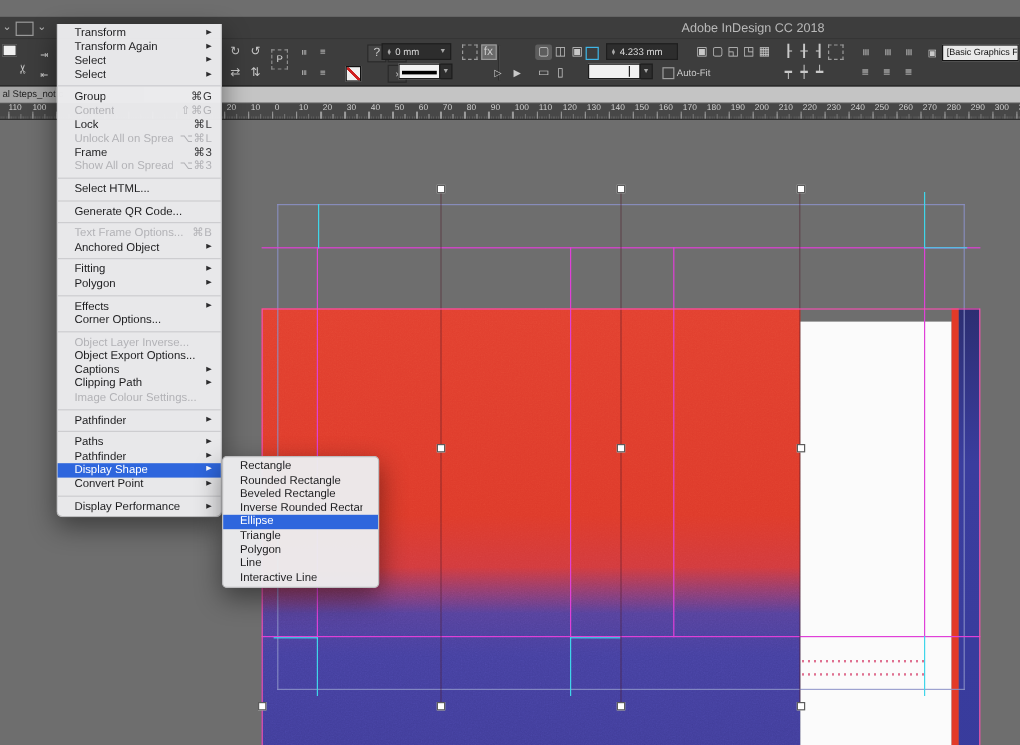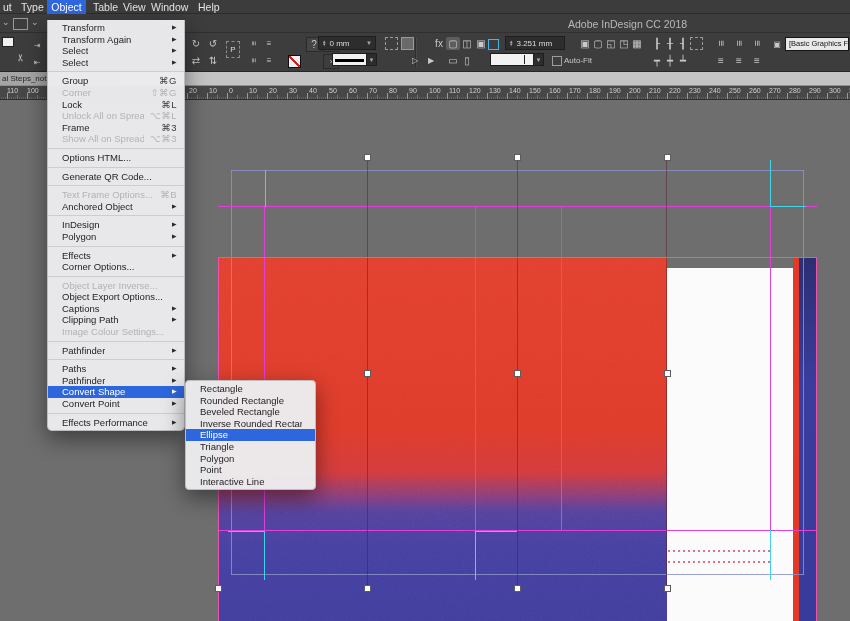--- a/index.html
+++ b/index.html
@@ -151,29 +151,20 @@
         <div class="hd" style="left: 514px; top: 485px;"></div>
         <div class="hd" style="left: 664px; top: 485px;"></div>
         <div class="hd" style="left: 215px; top: 485px;"></div>
       </div>
     <div id="dots">
         <div class="dotline" style="left: 668px; top: 450px; width: 102px;"></div>
         <div class="dotline" style="left: 668px; top: 461px; width: 102px;"></div>
       </div>
   </div>
 
-  <div class="menubar">
-    <span class="mb-item" style="left:3px">ut</span>
-    <span class="mb-item" style="left:21px">Type</span>
-    <span class="mb-item mb-active" style="left:47px;width:39px">Object</span>
-    <span class="mb-item" style="left:93px">Table</span>
-    <span class="mb-item" style="left:123px">View</span>
-    <span class="mb-item" style="left:151px">Window</span>
-    <span class="mb-item" style="left:198px">Help</span>
-  </div>
 
   <div class="titlebar">
     <span class="tb-ic" style="left:2px">⌄</span>
     <span class="tb-box" style="left:13px"></span>
     <span class="tb-ic" style="left:31px">⌄</span>
     <span class="tb-title">Adobe InDesign CC 2018</span>
   </div>
 
   <div class="obar">
 
@@ -204,35 +195,35 @@
     </div>
     <div class="wbox" style="left:332px;top:20px;width:35px;height:13px">
         <span class="stroke"></span>
       </div>
     <div class="ddchev" style="left:366px;top:20px;height:13px">▼</div>
 
     <div class="oi" style="left:385px;top:4px;width:11px;height:11px;border:1px dashed #9a9a9a"></div>
     <div class="oi" style="left:401px;top:4px;width:11px;height:11px;border:1px solid #9a9a9a;background:#6a6a6a"></div>
 
     <div class="osep" style="left:415px"></div>
-    <div class="oi" style="left:432px;top:4px;">fx</div>
+    <div class="oi" style="left:400px;top:4px;">fx</div>
     <div class="oi small" style="left:408px;top:21px">▷</div>
     <div class="oi small" style="left:424px;top:21px">▶</div>
 
     <div class="oi active" style="left:446px;top:4px">▢</div>
     <div class="oi" style="left:460px;top:4px">◫</div>
     <div class="oi" style="left:474px;top:4px">▣</div>
     <div class="oi" style="left:446px;top:21px">▭</div>
     <div class="oi" style="left:460px;top:21px">▯</div>
 
     <div class="bluefit"></div>
 
     <div class="field" style="left:505px;top:3px;width:60px">
       <span class="ud">▲<br>▼</span>
-      <span>3.251 mm</span>
+      <span>4.233 mm</span>
     </div>
     <div class="wbox" style="left:490px;top:20px;width:44px;height:13px">
         <span class="vline"></span>
       </div>
     <div class="ddchev" style="left:533px;top:20px;height:13px">▼</div>
     <span class="chk" style="left:552px;top:23px"></span>
     <span class="chklbl" style="left:564px;top:23px">Auto-Fit</span>
 
     <div class="oi" style="left:578px;top:4px">▣</div>
     <div class="oi" style="left:591px;top:4px">▢</div>
@@ -318,61 +309,61 @@
       <div class="mitem">
         <span class="ml">Select</span>
         <span class="mr arr">▶</span>
       </div>
       <div class="msep"></div>
       <div class="mitem">
         <span class="ml">Group</span>
         <span class="mr">⌘G</span>
       </div>
       <div class="mitem dis">
-        <span class="ml">Corner</span>
+        <span class="ml">Content</span>
         <span class="mr">⇧⌘G</span>
       </div>
       <div class="mitem">
         <span class="ml">Lock</span>
         <span class="mr">⌘L</span>
       </div>
       <div class="mitem dis">
         <span class="ml">Unlock All on Spread</span>
         <span class="mr">⌥⌘L</span>
       </div>
       <div class="mitem">
         <span class="ml">Frame</span>
         <span class="mr">⌘3</span>
       </div>
       <div class="mitem dis">
         <span class="ml">Show All on Spread</span>
         <span class="mr">⌥⌘3</span>
       </div>
       <div class="msep"></div>
       <div class="mitem">
-        <span class="ml">Options HTML...</span>
+        <span class="ml">Select HTML...</span>
         <span class="mr"></span>
       </div>
       <div class="msep"></div>
       <div class="mitem">
         <span class="ml">Generate QR Code...</span>
         <span class="mr"></span>
       </div>
       <div class="msep"></div>
       <div class="mitem dis">
         <span class="ml">Text Frame Options...</span>
         <span class="mr">⌘B</span>
       </div>
       <div class="mitem">
         <span class="ml">Anchored Object</span>
         <span class="mr arr">▶</span>
       </div>
       <div class="msep"></div>
       <div class="mitem">
-        <span class="ml">InDesign</span>
+        <span class="ml">Fitting</span>
         <span class="mr arr">▶</span>
       </div>
       <div class="mitem">
         <span class="ml">Polygon</span>
         <span class="mr arr">▶</span>
       </div>
       <div class="msep"></div>
       <div class="mitem">
         <span class="ml">Effects</span>
         <span class="mr arr">▶</span>
@@ -410,30 +401,30 @@
       <div class="msep"></div>
       <div class="mitem">
         <span class="ml">Paths</span>
         <span class="mr arr">▶</span>
       </div>
       <div class="mitem">
         <span class="ml">Pathfinder</span>
         <span class="mr arr">▶</span>
       </div>
       <div class="mitem hl">
-        <span class="ml">Convert Shape</span>
+        <span class="ml">Display Shape</span>
         <span class="mr arr">▶</span>
       </div>
       <div class="mitem">
         <span class="ml">Convert Point</span>
         <span class="mr arr">▶</span>
       </div>
       <div class="msep"></div>
       <div class="mitem">
-        <span class="ml">Effects Performance</span>
+        <span class="ml">Display Performance</span>
         <span class="mr arr">▶</span>
       </div>
     </div>
 
   <div class="submenu" id="shapemenu">
       <div class="mitem">
         <span class="ml">Rectangle</span>
         <span class="mr"></span>
       </div>
       <div class="mitem">
@@ -454,21 +445,21 @@
       </div>
       <div class="mitem">
         <span class="ml">Triangle</span>
         <span class="mr"></span>
       </div>
       <div class="mitem">
         <span class="ml">Polygon</span>
         <span class="mr"></span>
       </div>
       <div class="mitem">
-        <span class="ml">Point</span>
+        <span class="ml">Line</span>
         <span class="mr"></span>
       </div>
       <div class="mitem">
         <span class="ml">Interactive Line</span>
         <span class="mr"></span>
       </div>
     </div>
 
 </div>
 

